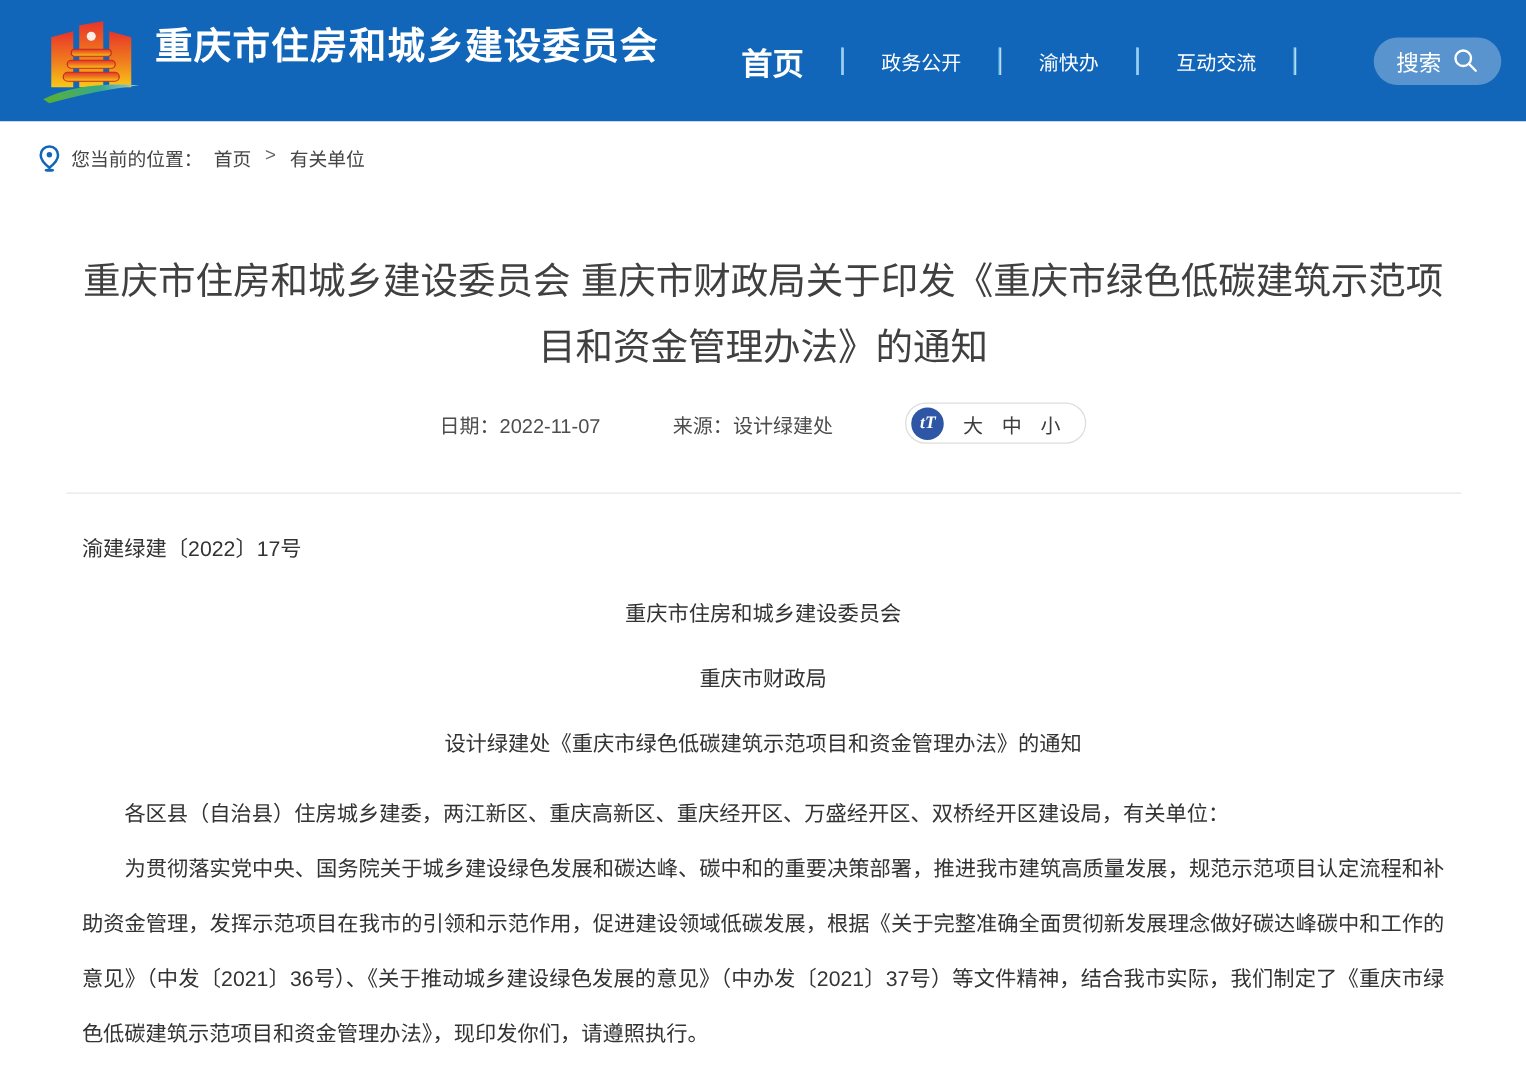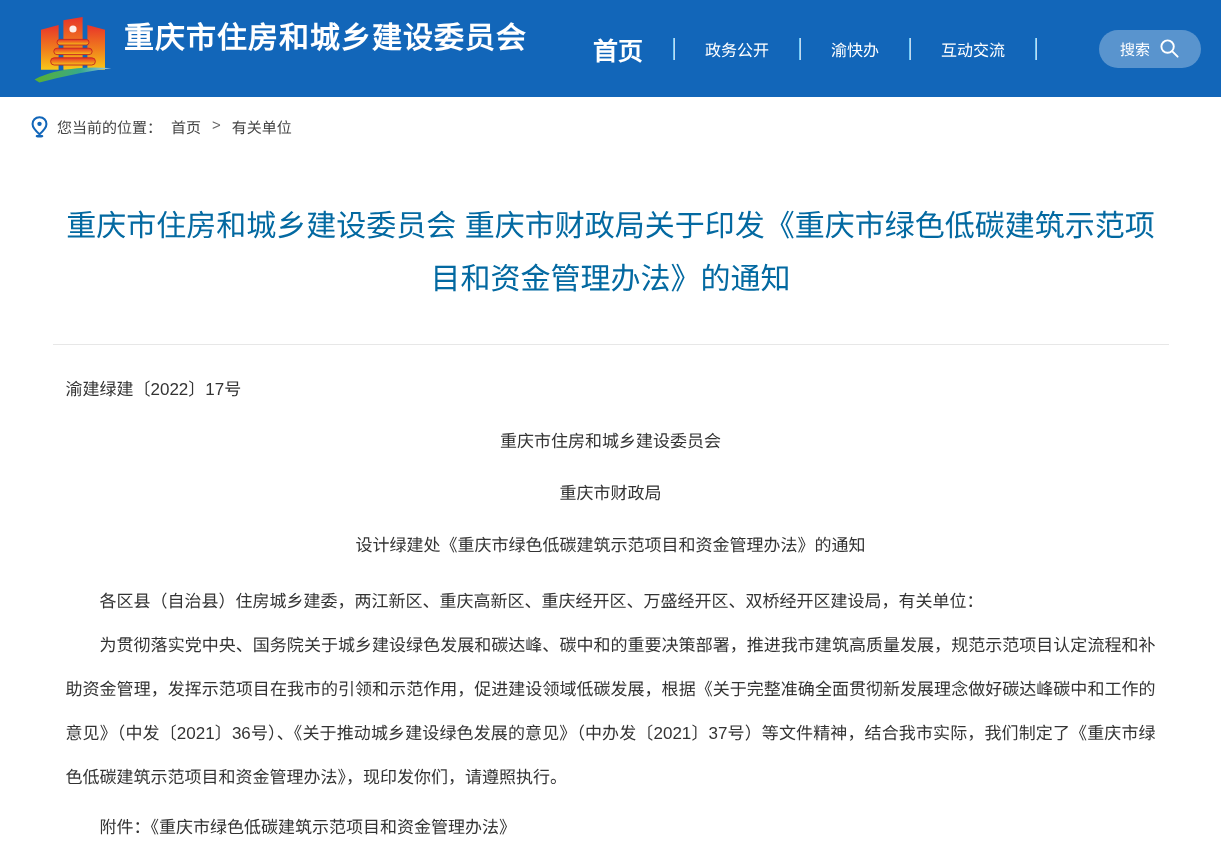--- a/index.html
+++ b/index.html
@@ -24,36 +24,36 @@
 
   .main-nav { display:flex; align-items:center; margin-left:62px; }
   .nav-item { color:#fff; font-size:16px; cursor:pointer; white-space:nowrap; padding:0 4px; text-decoration:none; }
   .nav-item.active { font-size:25px; font-weight:bold; }
   .nav-sep { width:2px; height:22px; background:rgba(255,255,255,.75); margin:0 26px; border-left:1px solid rgba(90,200,250,.8); }
 
   .search-btn {
     margin-left:36px; height:38px; min-width:102px; border:none; cursor:pointer;
     border-radius:19px; background:rgba(255,255,255,.30); color:#fff;
     display:flex; align-items:center; justify-content:center; gap:9px;
-    font-size:15px; font-family:Liberation Serif, serif;
+    font-size:18px; font-family:Liberation Serif, serif;
   }
 
   
   .breadcrumb-row {
     display:flex; align-items:flex-start; gap:9px;
     padding:19px 0 8px 31px; font-size:15px; color:#454545;
   }
   .crumb-link { color:#454545; cursor:pointer; text-decoration:none; }
   .crumb-sep { color:#666; margin:0 2px; }
 
   
   .page-main { width:1116px; margin:0 auto; }
   .article-title {
     margin:54px auto 0; text-align:center;
-    font-size:30px; font-weight:500; color:#0369a1; line-height:1.75;
+    font-size:30px; font-weight:500; color:#404040; line-height:1.75;
     max-width:1125px;
   }
   .meta-row {
     margin-top:17px; display:flex; align-items:center; justify-content:center;
     gap:58px; font-size:16px; color:#4d4d4d;
   }
   .meta-item { white-space:nowrap; }
   .fontsize-ctrl {
     display:flex; align-items:center; gap:15px;
     border:1px solid #ddd; border-radius:17px; background:#fff;
@@ -137,20 +137,30 @@
   <span>您当前的位置：</span>
   <a class="crumb-link">首页</a>
   <span class="crumb-sep">&gt;</span>
   <a class="crumb-link">有关单位</a>
 </div>
 
 <main class="page-main">
 
   <h1 class="article-title">重庆市住房和城乡建设委员会 重庆市财政局关于印发《重庆市绿色低碳建筑示范项目和资金管理办法》的通知</h1>
 
+  <div class="meta-row">
+    <span class="meta-item"><span>日期：</span><span>2022-11-07</span></span>
+    <span class="meta-item"><span>来源：</span><span>设计绿建处</span></span>
+    <div class="fontsize-ctrl">
+      <span class="tt-badge">tT</span>
+      <span class="size-opt">大</span>
+      <span class="size-opt">中</span>
+      <span class="size-opt">小</span>
+    </div>
+  </div>
 
   <hr class="doc-divider">
 
   <article class="doc-body">
     <p class="doc-number">渝建绿建〔2022〕17号</p>
     <p class="doc-center">重庆市住房和城乡建设委员会</p>
     <p class="doc-center">重庆市财政局</p>
     <p class="doc-center">设计绿建处《重庆市绿色低碳建筑示范项目和资金管理办法》的通知</p>
     <p class="doc-addressee">各区县（自治县）住房城乡建委，两江新区、重庆高新区、重庆经开区、万盛经开区、双桥经开区建设局，有关单位：</p>
     <p class="doc-paragraph">为贯彻落实党中央、国务院关于城乡建设绿色发展和碳达峰、碳中和的重要决策部署，推进我市建筑高质量发展，规范示范项目认定流程和补助资金管理，发挥示范项目在我市的引领和示范作用，促进建设领域低碳发展，根据《关于完整准确全面贯彻新发展理念做好碳达峰碳中和工作的意见》（中发〔2021〕36号）、《关于推动城乡建设绿色发展的意见》（中办发〔2021〕37号）等文件精神，结合我市实际，我们制定了《重庆市绿色低碳建筑示范项目和资金管理办法》，现印发你们，请遵照执行。</p>

